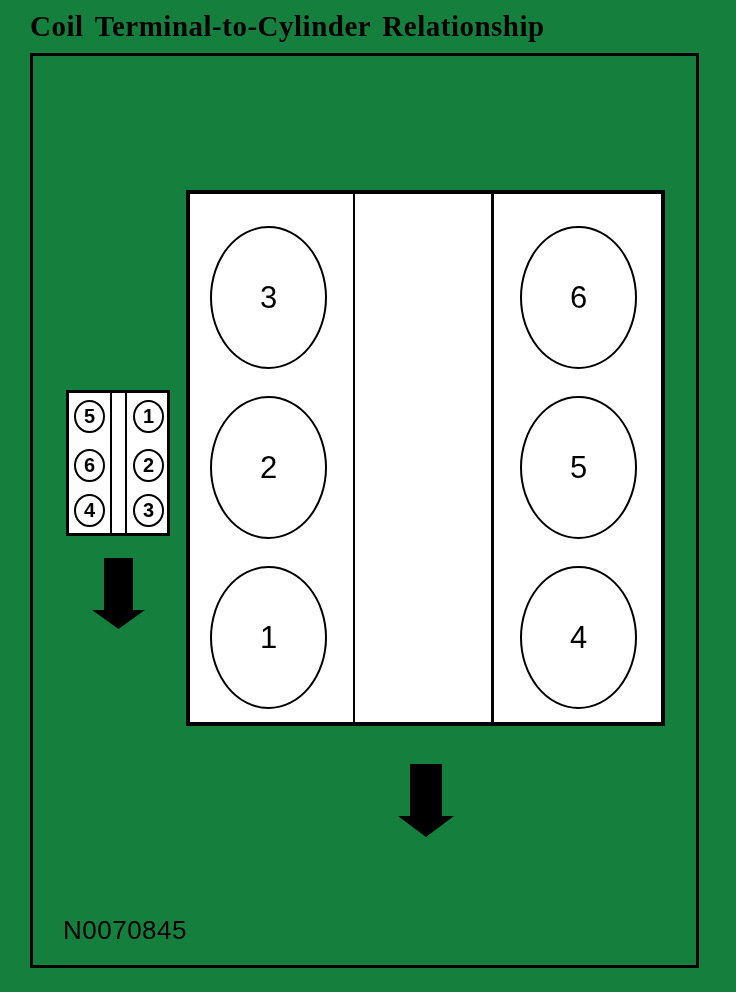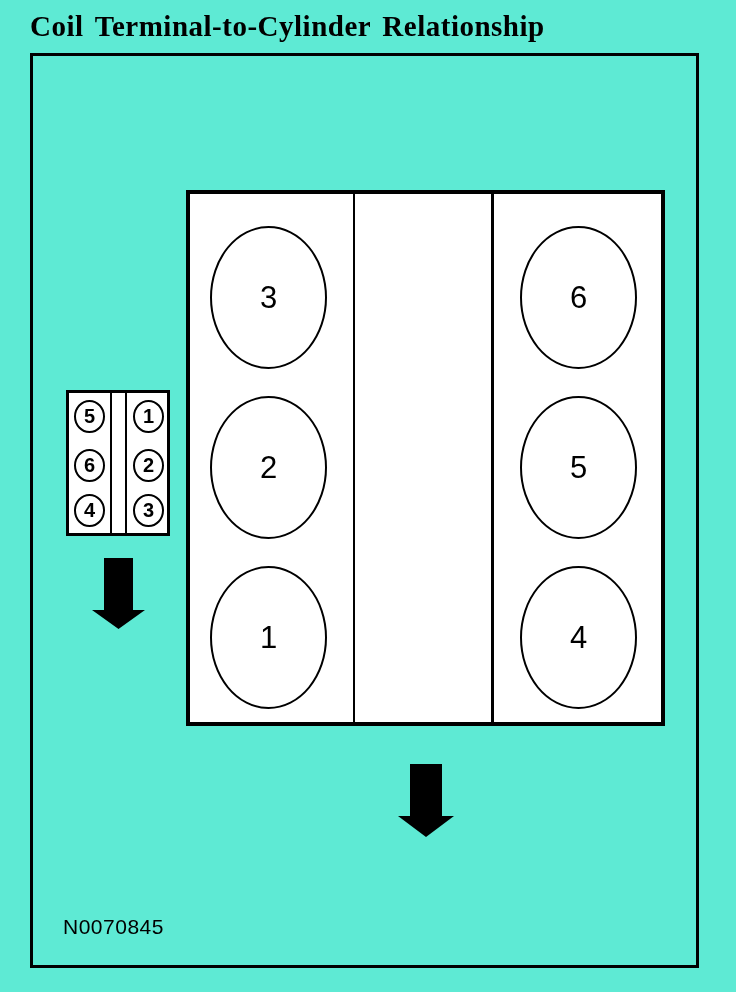--- a/index.html
+++ b/index.html
@@ -4,21 +4,21 @@
 <style>
   html, body {
     margin: 0;
     padding: 0;
     background: #ffffff;
   }
   .page {
     position: relative;
     width: 736px;
     height: 992px;
-    background: #5eead4;
+    background: #15803d;
     font-family: "Liberation Sans", sans-serif;
     color: #000000;
     overflow: hidden;
   }
   .title {
     position: absolute;
     left: 30px;
     top: 10px;
     margin: 0;
     font-family: "Liberation Serif", serif;
@@ -121,21 +121,21 @@
     position: absolute;
     display: block;
   }
   .arrow.a1 { left: 92px;  top: 558px; }
   .arrow.a2 { left: 398px; top: 764px; }
   
   .figure-id {
     position: absolute;
     left: 63px;
     top: 915px;
-    font-size: 21px;
+    font-size: 26px;
     letter-spacing: 0.5px;
   }
 </style>
 </head>
 <body>
 
 <div class="page">
 
   <h1 class="title">Coil Terminal-to-Cylinder Relationship</h1>
 

